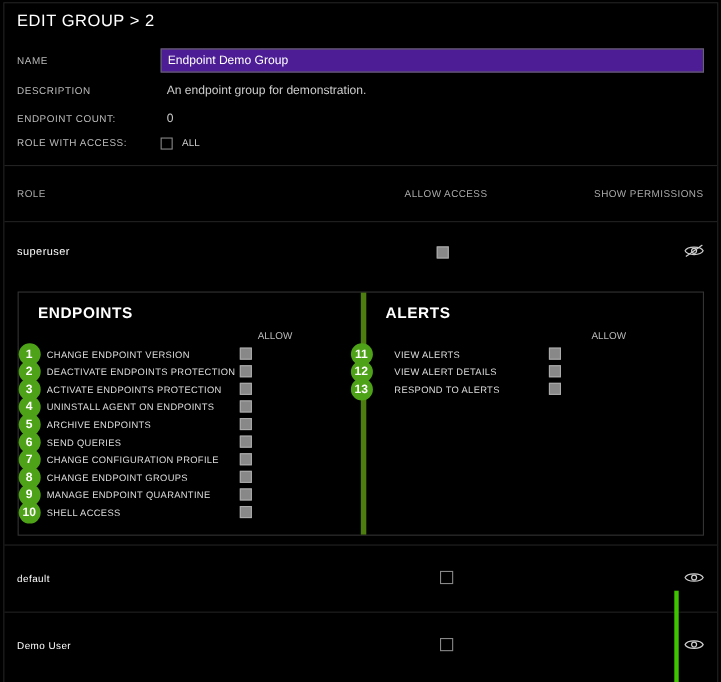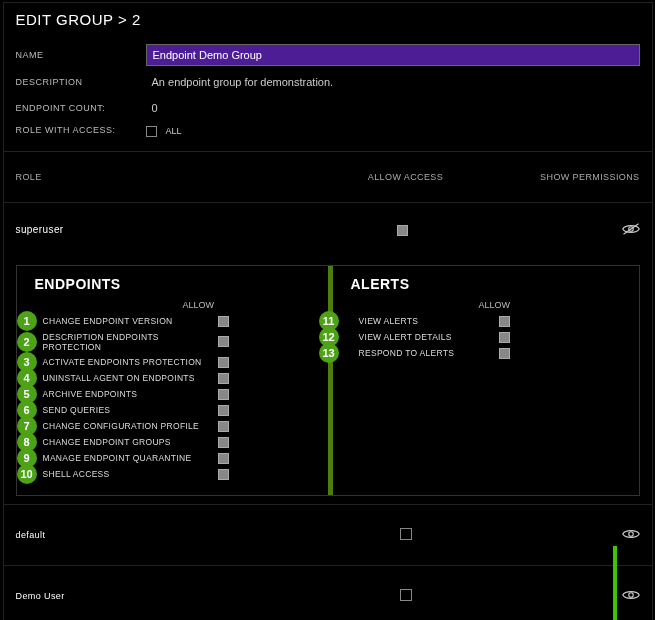--- a/index.html
+++ b/index.html
@@ -98,20 +98,21 @@
     font-size: 14px;
     font-weight: 700;
     letter-spacing: 0.5px;
     margin: 0 0 8px 12px;
   }
   .perm-head {
     font-size: 9px;
     color: #bbb;
     margin: 0 0 6px 0;
     padding-left: 160px;
+    text-align: center;
   }
   .perm-row {
     display: flex;
     align-items: center;
     margin: 5px 0;
     position: relative;
   }
   .num-badge {
     width: 20px; height: 20px;
     border-radius: 50%;
@@ -249,21 +250,21 @@
       <div class="perm-title">ENDPOINTS</div>
       <div class="perm-head">ALLOW</div>
       <div id="endpoints-list">
           <div class="perm-row">
             <span class="num-badge">1</span>
             <span class="perm-label">CHANGE ENDPOINT VERSION</span>
             <input type="checkbox" class="styled filled" checked="" style="">
           </div>
           <div class="perm-row">
             <span class="num-badge">2</span>
-            <span class="perm-label">DESCRIPTION ENDPOINTS PROTECTION</span>
+            <span class="perm-label">DEACTIVATE ENDPOINTS PROTECTION</span>
             <input type="checkbox" class="styled filled" checked="" style="">
           </div>
           <div class="perm-row">
             <span class="num-badge">3</span>
             <span class="perm-label">ACTIVATE ENDPOINTS PROTECTION</span>
             <input type="checkbox" class="styled filled" checked="" style="">
           </div>
           <div class="perm-row">
             <span class="num-badge">4</span>
             <span class="perm-label">UNINSTALL AGENT ON ENDPOINTS</span>

